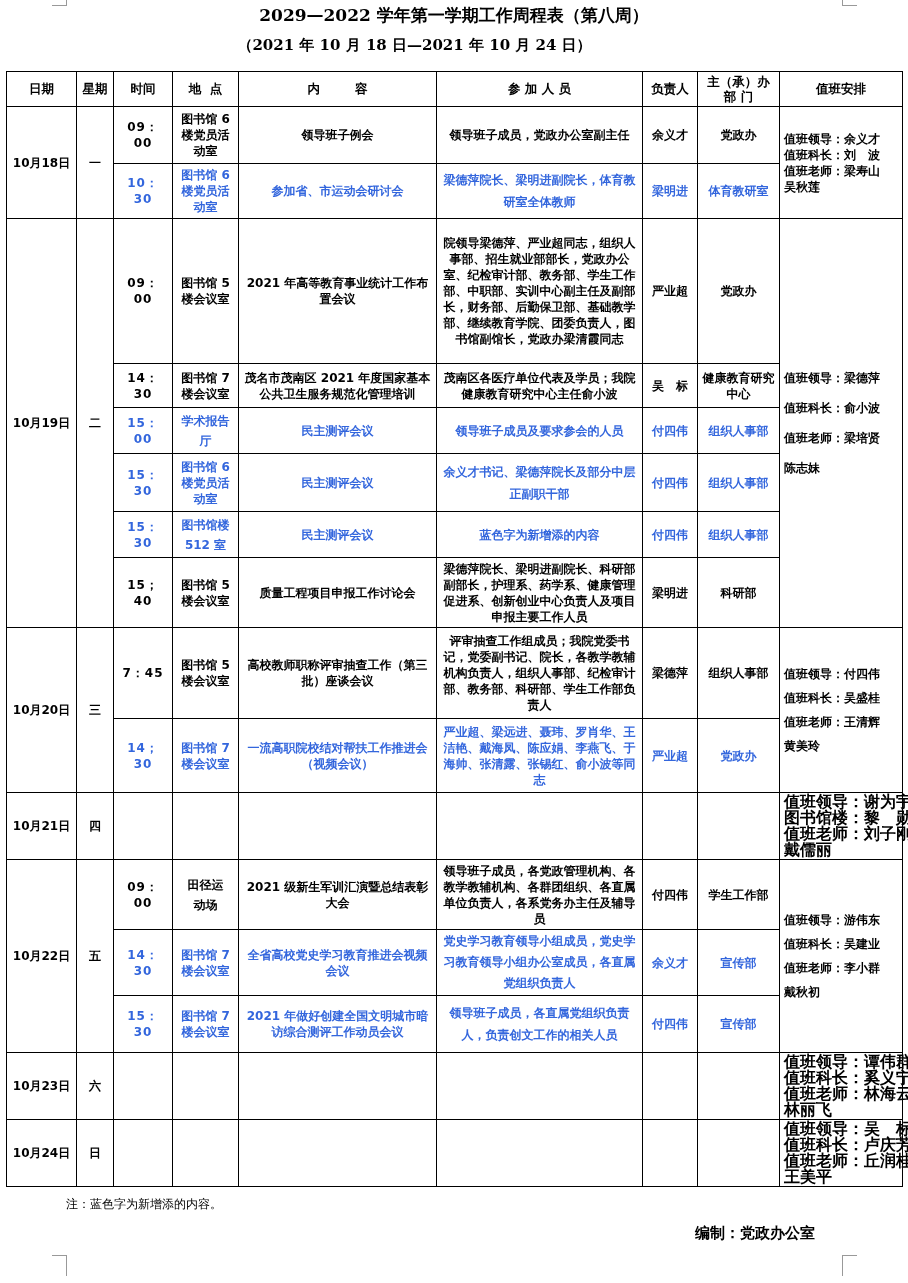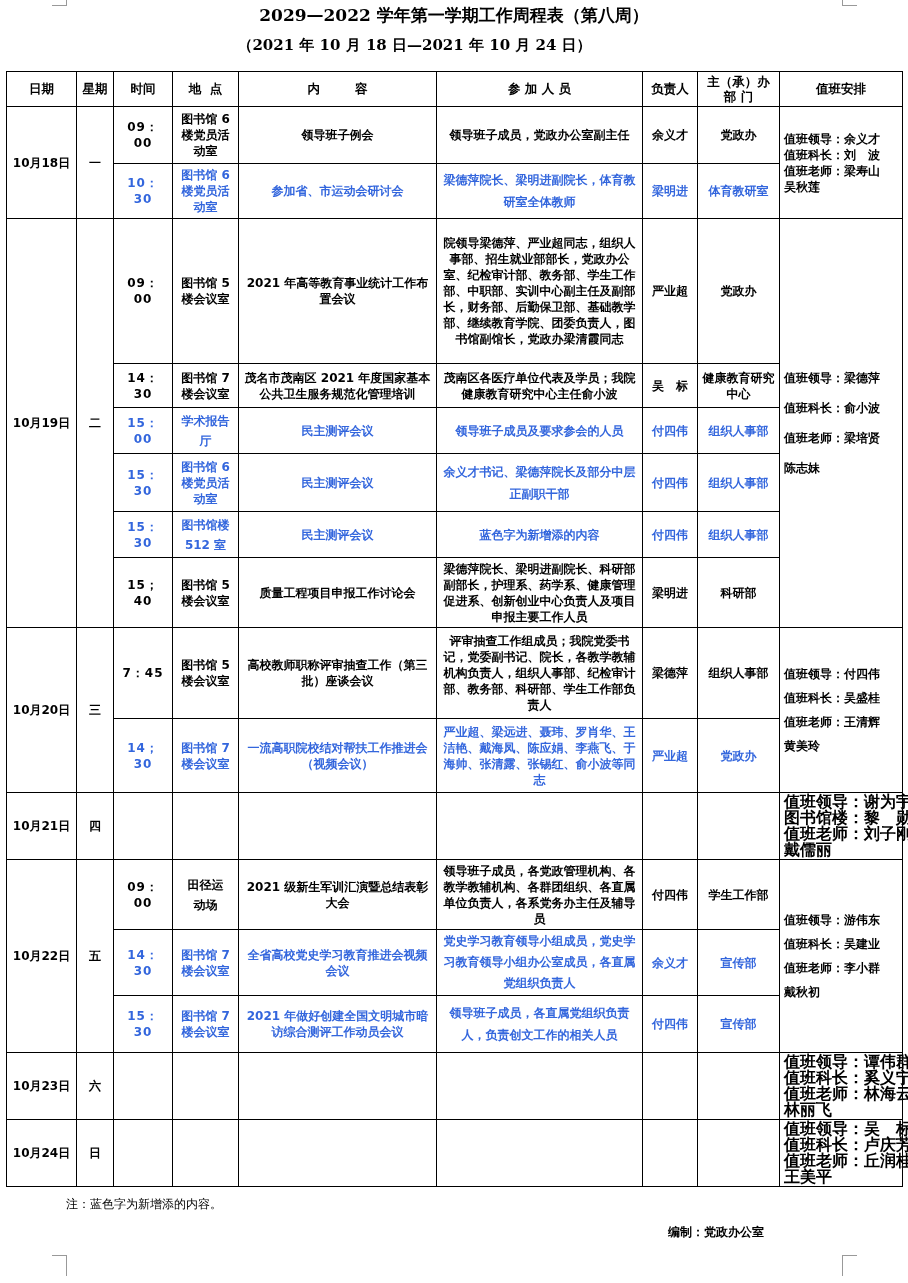--- a/index.html
+++ b/index.html
@@ -18,21 +18,21 @@
   table.sched td, table.sched th { border: 1px solid #000; padding: 1px 4px; font-size: 12px; font-weight: bold; line-height: 16px; vertical-align: middle; }
   table.sched th { height: 32px; text-align: center; font-size: 12.5px; }
   .c { text-align: center; }
   .l { text-align: center; }
   .blue { color: #3366dd; }
   .duty { text-align: left; padding: 2px 4px; line-height: 22px; white-space: nowrap; }
   .duty .ln { display: block; }
   .duty .ind { display: block; text-align: left; }
   .duty.compact { line-height: 16px; font-size: 16px; }
   .note { position: absolute; left: 66px; top: 1196px; font-size: 12px; font-weight: normal; }
-  .editor { position: absolute; left: 668px; top: 1224px; font-size: 12px; font-weight: bold; }
+  .editor { position: absolute; left: 695px; top: 1224px; font-size: 15px; font-weight: bold; }
   .time { letter-spacing: 1px; }
 </style>
 </head>
 <body>
 
 <div class="corner tl"></div>
 <div class="corner tr"></div>
 <div class="corner bl"></div>
 <div class="corner br"></div>
 

